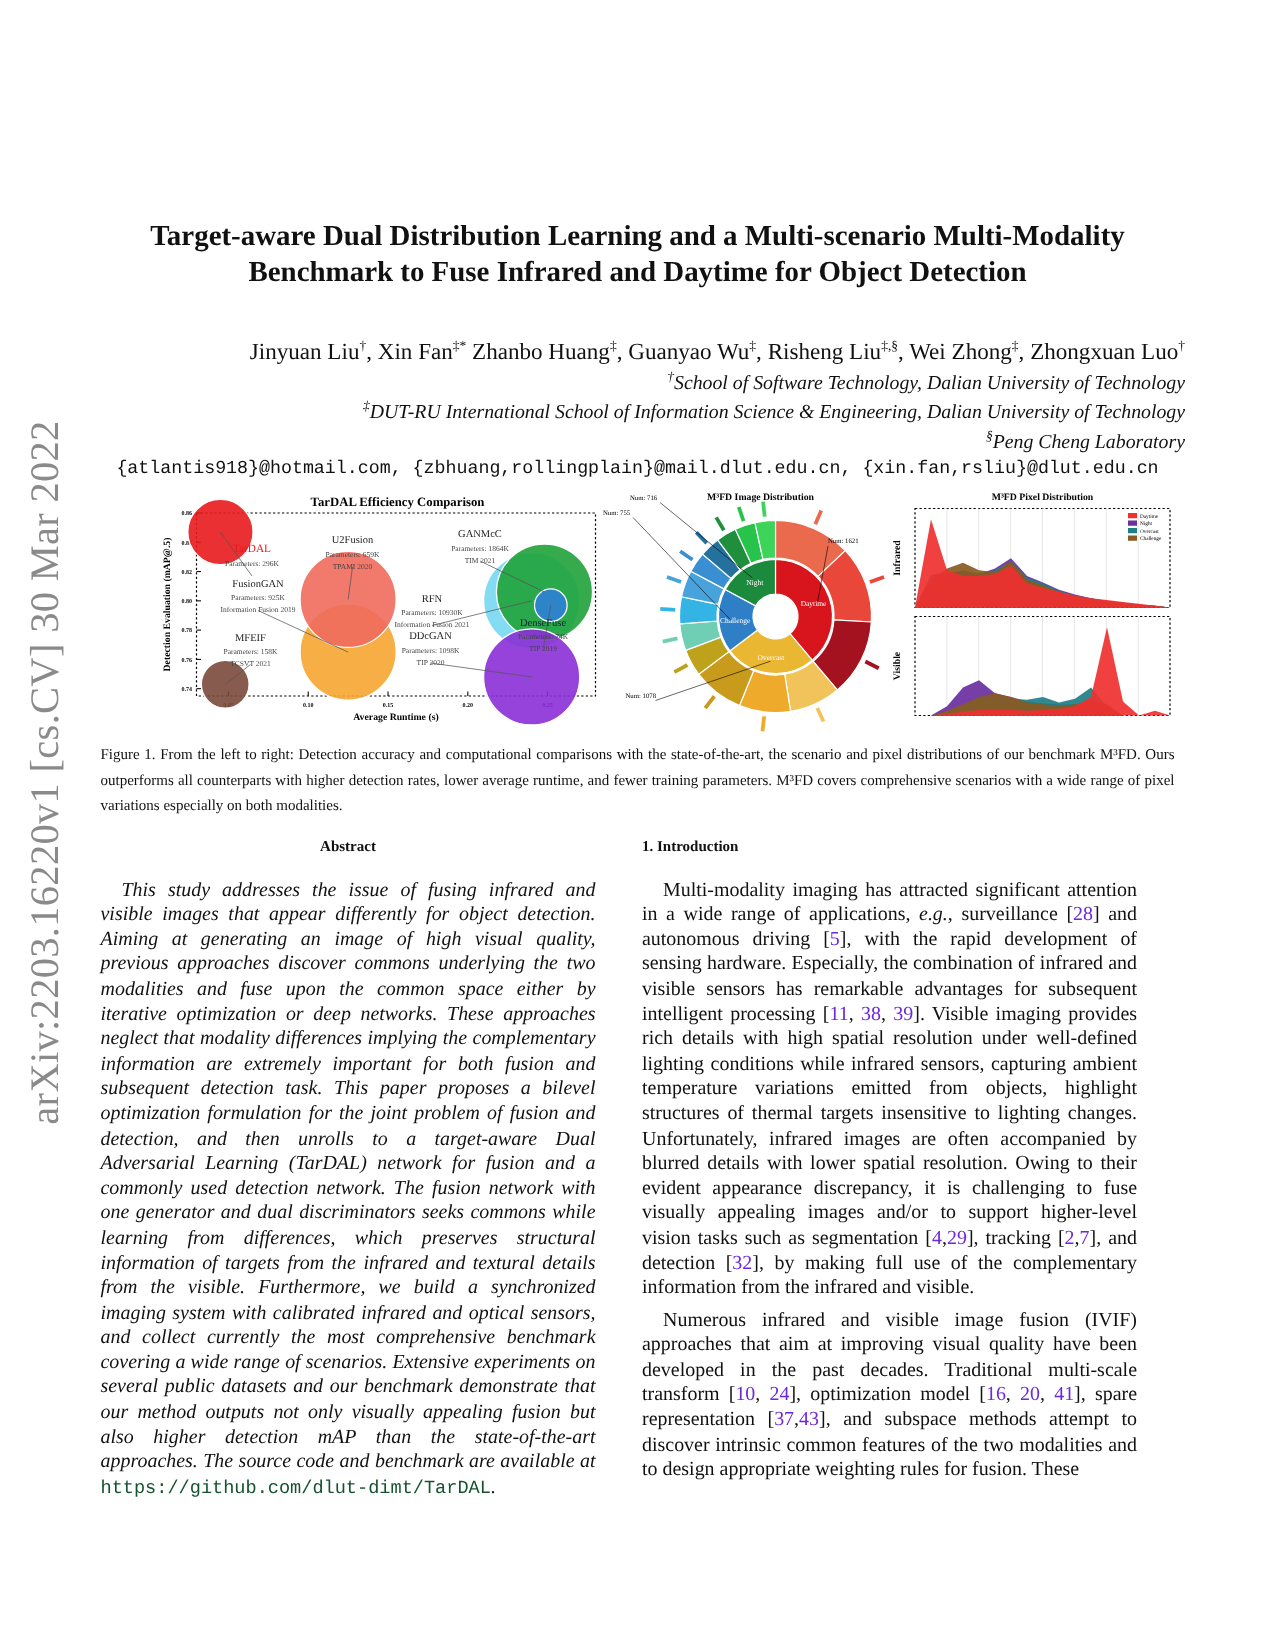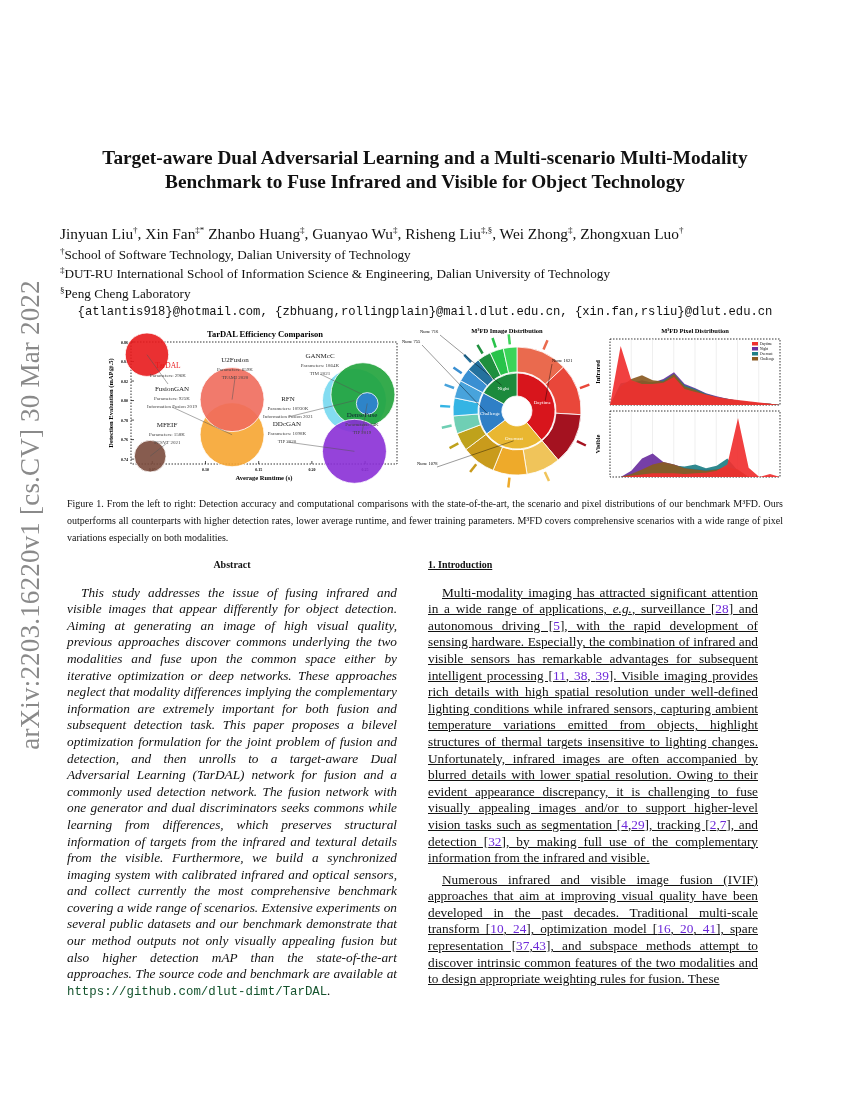--- a/index.html
+++ b/index.html
@@ -4,49 +4,49 @@
 <style>
   html, body { margin: 0; padding: 0; background: #ffffff; }
   body { width: 850px; height: 1100px; position: relative; overflow: hidden;
          font-family: "Liberation Serif", "DejaVu Serif", serif; color: #111; }
   .arxiv { position: absolute; left: 8px; top: 290px; width: 44px; height: 450px; }
   .arxiv span { position: absolute; left: 50%; top: 50%; white-space: nowrap;
         transform: translate(-50%, -50%) rotate(-90deg); font-size: 27px; color: #8a8a8a;
         font-family: "Liberation Serif", serif; letter-spacing: 0.2px; }
   .title { position: absolute; left: 60px; width: 730px; top: 146px; text-align: center;
         font-weight: bold; font-size: 19.3px; line-height: 24px; margin: 0; }
-  .authors { position: absolute; left: 60px; width: 730px; top: 225px; text-align: left; font-size: 15.4px; }
-  .affil { position: absolute; left: 60px; width: 730px; text-align: left; font-size: 13.2px; }
+  .authors { position: absolute; left: 60px; width: 730px; top: 225px; text-align: right; font-size: 15.4px; }
+  .affil { position: absolute; left: 60px; width: 730px; text-align: right; font-size: 13.2px; font-style: italic; }
   .emails { position: absolute; left: 40px; width: 770px; top: 305px; text-align: center;
         font-family: "Liberation Mono", "DejaVu Sans Mono", monospace; font-size: 12.2px; }
   sup { font-size: 9px; }
   .fig { position: absolute; left: 100px; top: 325px; width: 690px; height: 165px; }
   .caption { position: absolute; left: 67px; width: 716px; top: 495px; font-size: 10px; line-height: 17px;
         text-align: justify; margin: 0; }
   .col { position: absolute; font-size: 13.3px; line-height: 16.6px; text-align: justify; }
   .col-left { left: 67px; width: 330px; top: 557px; }
-  .col-right { left: 428px; width: 330px; top: 557px; text-decoration: underline; }
+  .col-right { left: 428px; width: 330px; top: 557px; }
   .sec-h { font-weight: bold; font-size: 10px; margin: 0 0 11px 0; }
   .abs-h { text-align: center; }
   .abs p { font-style: italic; margin: 0; text-indent: 14px; }
   .intro p { margin: 0 0 5px 0; text-indent: 14px; }
   .url { font-family: "Liberation Mono", monospace; color: #14532d; font-style: normal; font-size: 12.4px; }
   .cite { color: #6d28d9; }
   svg text { font-family: "Liberation Serif", serif; }
 </style>
 </head>
 <body>
 
 <div class="arxiv">
     <span>arXiv:2203.16220v1  [cs.CV]  30 Mar 2022</span>
   </div>
 
 <h1 class="title">
-  <span>Target-aware Dual Adversarial Learning and a Multi-scenario Multi-Modality</span><br>
-  <span>Benchmark to Fuse Infrared and Visible for Object Technology</span>
+  <span>Target-aware Dual Distribution Learning and a Multi-scenario Multi-Modality</span><br>
+  <span>Benchmark to Fuse Infrared and Daytime for Object Detection</span>
 </h1>
 
 <div class="authors" id="authors"><span>Jinyuan Liu</span><sup>†</sup>, <span>Xin Fan</span><sup>‡*</sup> <span>Zhanbo Huang</span><sup>‡</sup>, <span>Guanyao Wu</span><sup>‡</sup>, <span>Risheng Liu</span><sup>‡,§</sup>, <span>Wei Zhong</span><sup>‡</sup>, <span>Zhongxuan Luo</span><sup>†</sup></div>
 <div class="affil" style="top:246px"><sup>†</sup><span>School of Software Technology, Dalian University of Technology</span></div>
 <div class="affil" style="top:265px"><sup>‡</sup><span>DUT-RU International School of Information Science &amp; Engineering, Dalian University of Technology</span></div>
 <div class="affil" style="top:285px"><sup>§</sup><span>Peng Cheng Laboratory</span></div>
 <div class="emails">{atlantis918}@hotmail.com, {zbhuang,rollingplain}@mail.dlut.edu.cn, {xin.fan,rsliu}@dlut.edu.cn</div>
 
 <div class="fig">
 

